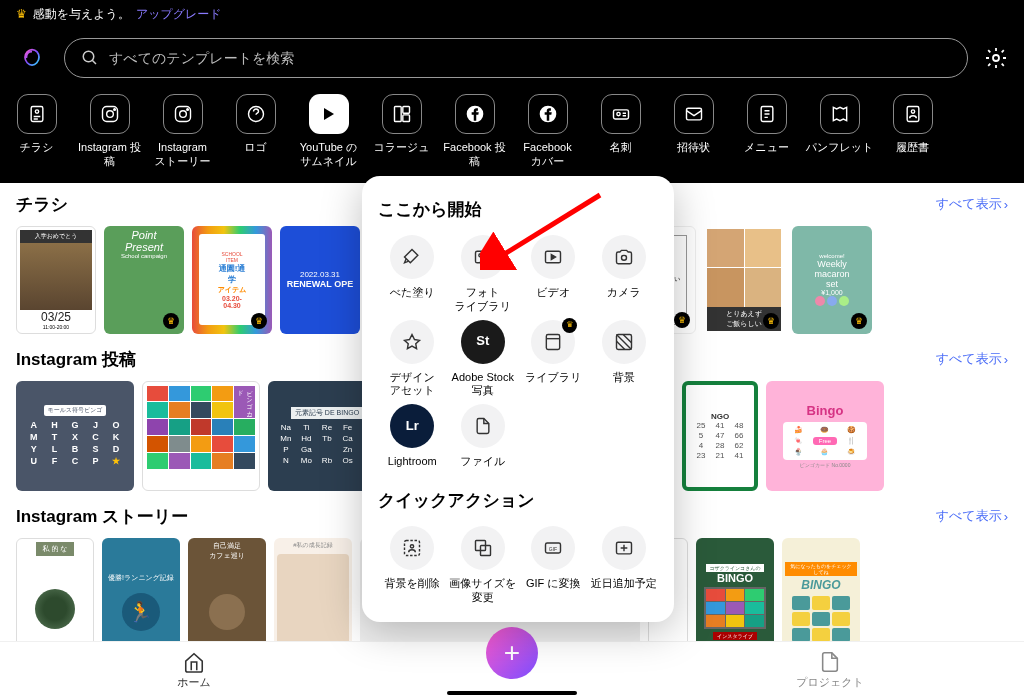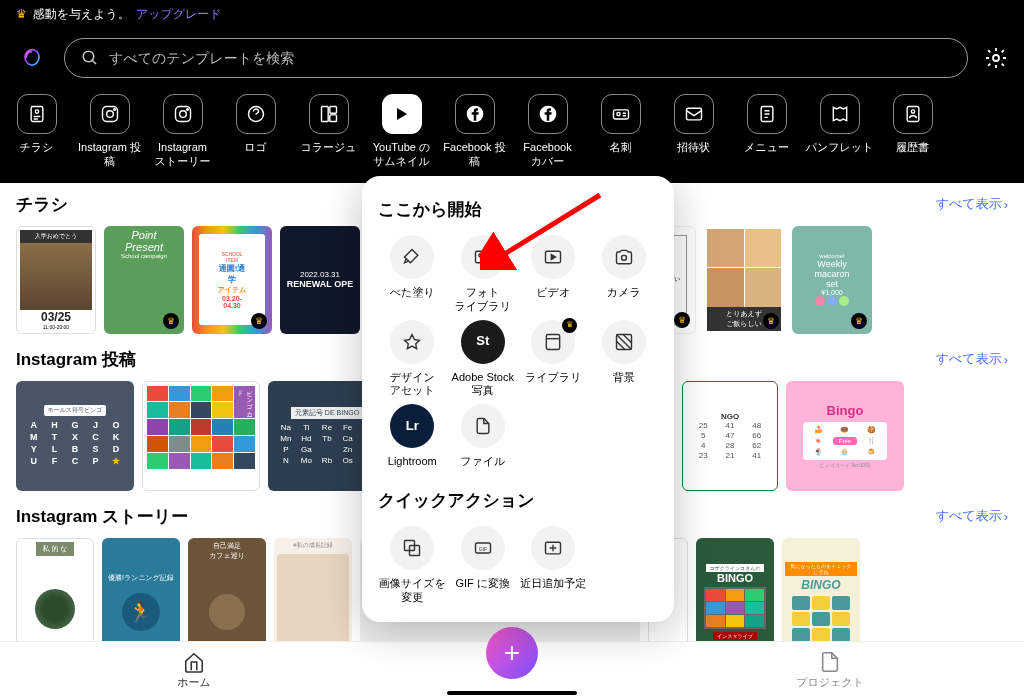--- a/index.html
+++ b/index.html
@@ -125,34 +125,34 @@
     <div class="cat">
       <div class="cat-icon">
         <svg width="20" height="20" viewBox="0 0 24 24" fill="none" stroke="currentColor" stroke-width="1.7">
           <circle cx="12" cy="12" r="9"></circle>
           <path d="M9 9a3 3 0 016 0c0 2-3 2-3 4m0 3h.01"></path>
         </svg>
       </div>
       <div>ロゴ</div>
     </div>
     <div class="cat">
+      <div class="cat-icon play">
+        <div style="width:0;height:0;border-left:10px solid #000;border-top:6px solid transparent;border-bottom:6px solid transparent"></div>
+      </div>
+      <div>YouTube の<br>サムネイル</div>
+    </div>
+    <div class="cat">
       <div class="cat-icon">
         <svg width="20" height="20" viewBox="0 0 24 24" fill="none" stroke="currentColor" stroke-width="1.7">
           <rect x="3" y="3" width="8" height="18" rx="1"></rect>
           <rect x="13" y="3" width="8" height="8" rx="1"></rect>
           <rect x="13" y="13" width="8" height="8" rx="1"></rect>
         </svg>
       </div>
       <div>コラージュ</div>
-    </div>
-    <div class="cat">
-      <div class="cat-icon play">
-        <div style="width:0;height:0;border-left:10px solid #000;border-top:6px solid transparent;border-bottom:6px solid transparent"></div>
-      </div>
-      <div>YouTube の<br>サムネイル</div>
     </div>
     <div class="cat">
       <div class="cat-icon">
         <svg width="20" height="20" viewBox="0 0 24 24">
           <circle cx="12" cy="12" r="10" fill="currentColor"></circle>
           <path d="M13.5 8h2V5h-2c-1.7 0-3 1.3-3 3v2H8v3h2.5v7h3v-7H16l.5-3h-3V8.5c0-.3.2-.5.5-.5z" fill="#000"></path>
         </svg>
       </div>
       <div>Facebook 投稿</div>
     </div>
@@ -221,21 +221,21 @@
       <div class="view-all">
           <span>すべて表示</span>
           <span>›</span>
         </div>
     </div>
     <div class="row">
       <div class="card c-flyer" style="background:#fff;border:1px solid #ddd">
           <div class="t">
             <div style="background:#333;color:#fff;width:100%;padding:2px;font-size:6px">入学おめでとう</div>
             <div style="flex:1;background:linear-gradient(#8b6f47,#5a4530);width:100%"></div>
-            <div style="font-weight:700;font-size:12px;color:#222">03/25</div>
+            <div style="font-weight:400;font-size:12px;color:#222">03/25</div>
             <div style="font-size:5px">11:00-20:00</div>
           </div>
         </div>
       <div class="card c-flyer" style="background:#5a9e5a">
           <div class="t" style="color:#fff">
             <div style="font-style:italic;font-size:11px">Point<br>Present</div>
             <div style="font-size:6px">School campaign</div>
             <div style="flex:1"></div>
           </div>
           <div class="prem">♛</div>
@@ -244,21 +244,21 @@
           <div class="t">
             <div style="background:#fff;width:90%;height:90%;border-radius:3px;padding:17px">
               <div style="font-size:5px;color:#e74c3c">SCHOOL ITEM</div>
               <div style="color:#2c7fd4;font-size:8px;font-weight:700">通園!通学</div>
               <div style="color:#ff8c00;font-size:7px;font-weight:700">アイテム</div>
               <div style="color:#e74c3c;font-size:7px;font-weight:700">03.20-04.30</div>
             </div>
           </div>
           <div class="prem">♛</div>
         </div>
-      <div class="card c-flyer" style="background:#0f172a">
+      <div class="card c-flyer" style="background:#1d4ed8">
           <div class="t" style="color:#fff">
             <div style="font-size:8px">2022.03.31</div>
             <div style="font-size:9px;font-weight:700">RENEWAL OPE</div>
           </div>
         </div>
       <div class="card c-flyer" style="background:#f5deb3;width:240px"></div>
       <div class="card c-flyer" style="background:#fff;border:1px solid #eee">
           <div style="position:absolute;inset:8px;border:1px solid #999;display:flex;flex-direction:column;align-items:center;justify-content:center">
             <div style="font-size:6px">奥様いらっしゃい</div>
           </div>
@@ -377,21 +377,21 @@
               <div></div>
         <div>N</div>
               <div>Mo</div>
               <div>Rb</div>
               <div>Os</div>
               <div>Ar</div>
       </div>
           </div>
         </div>
       <div class="card c-ig" style="background:#eee;width:280px"></div>
-      <div class="card c-ig" style="background:#fff;border:1px solid #15803d;width:96px">
+      <div class="card c-ig" style="background:#fff;border:4px solid #15803d;width:76px">
           <div class="t">
             <div style="font-size:8px;font-weight:700;color:#333">NGO</div>
             <div style="display:grid;grid-template-columns:repeat(3,1fr);gap:1px;font-size:8px;width:90%;color:#555">
               <div>25</div>
               <div>41</div>
               <div>48</div>
               <div>5</div>
               <div>47</div>
               <div>66</div>
               <div>4</div>
@@ -589,20 +589,30 @@
         </div>
         <div>ファイル</div>
       </div>
     </div>
   <div class="qa-sec">
     <div class="modal-title">クイックアクション</div>
     <div class="grid" id="quick-grid">
         <div class="grid-item">
           <div class="circle">
             <svg width="20" height="20" viewBox="0 0 24 24" fill="none" stroke="currentColor" stroke-width="1.7">
+              <rect x="3" y="3" width="18" height="18" rx="2" stroke-dasharray="3 2"></rect>
+              <circle cx="12" cy="10" r="2"></circle>
+              <path d="M8 17c0-2 2-3 4-3s4 1 4 3"></path>
+            </svg>
+          </div>
+          <div>背景を削除</div>
+        </div>
+        <div class="grid-item">
+          <div class="circle">
+            <svg width="20" height="20" viewBox="0 0 24 24" fill="none" stroke="currentColor" stroke-width="1.7">
               <rect x="3" y="3" width="12" height="12" rx="1"></rect>
               <rect x="9" y="9" width="12" height="12" rx="1"></rect>
             </svg>
           </div>
           <div>画像サイズを<br>変更</div>
         </div>
         <div class="grid-item">
           <div class="circle">
             <svg width="20" height="20" viewBox="0 0 24 24" fill="none" stroke="currentColor" stroke-width="1.7">
               <rect x="3" y="6" width="18" height="12" rx="2"></rect>

